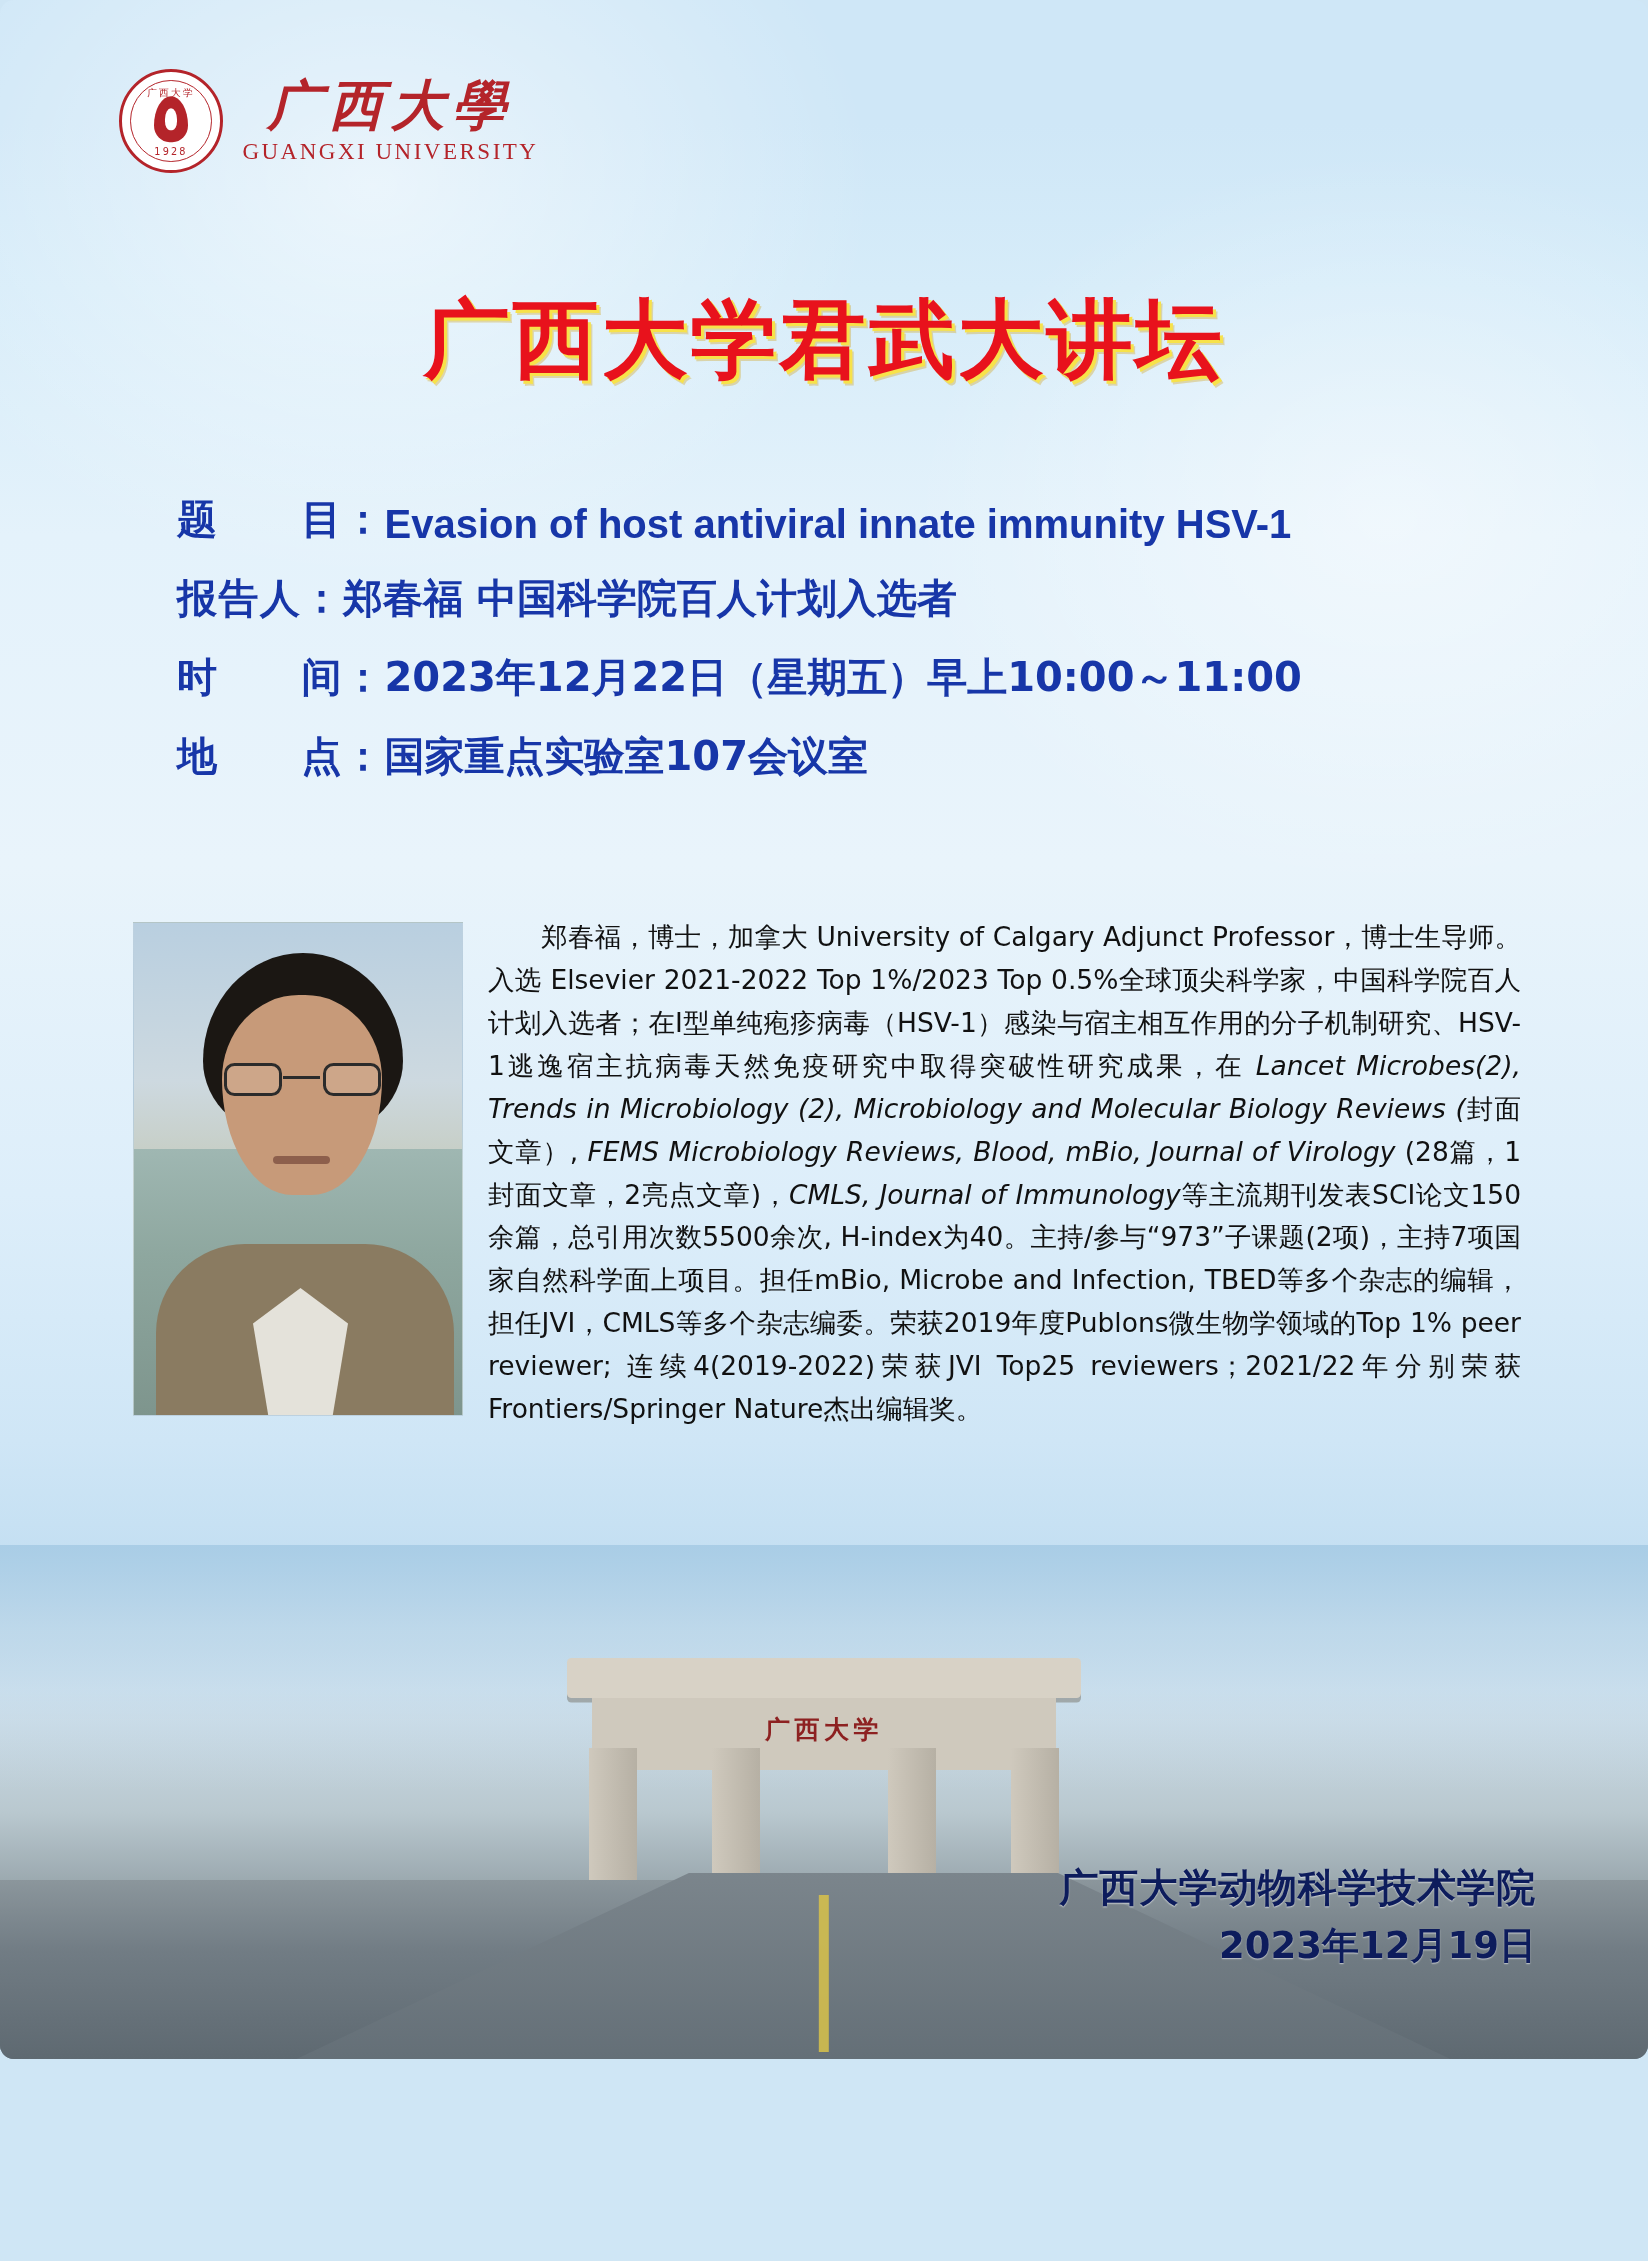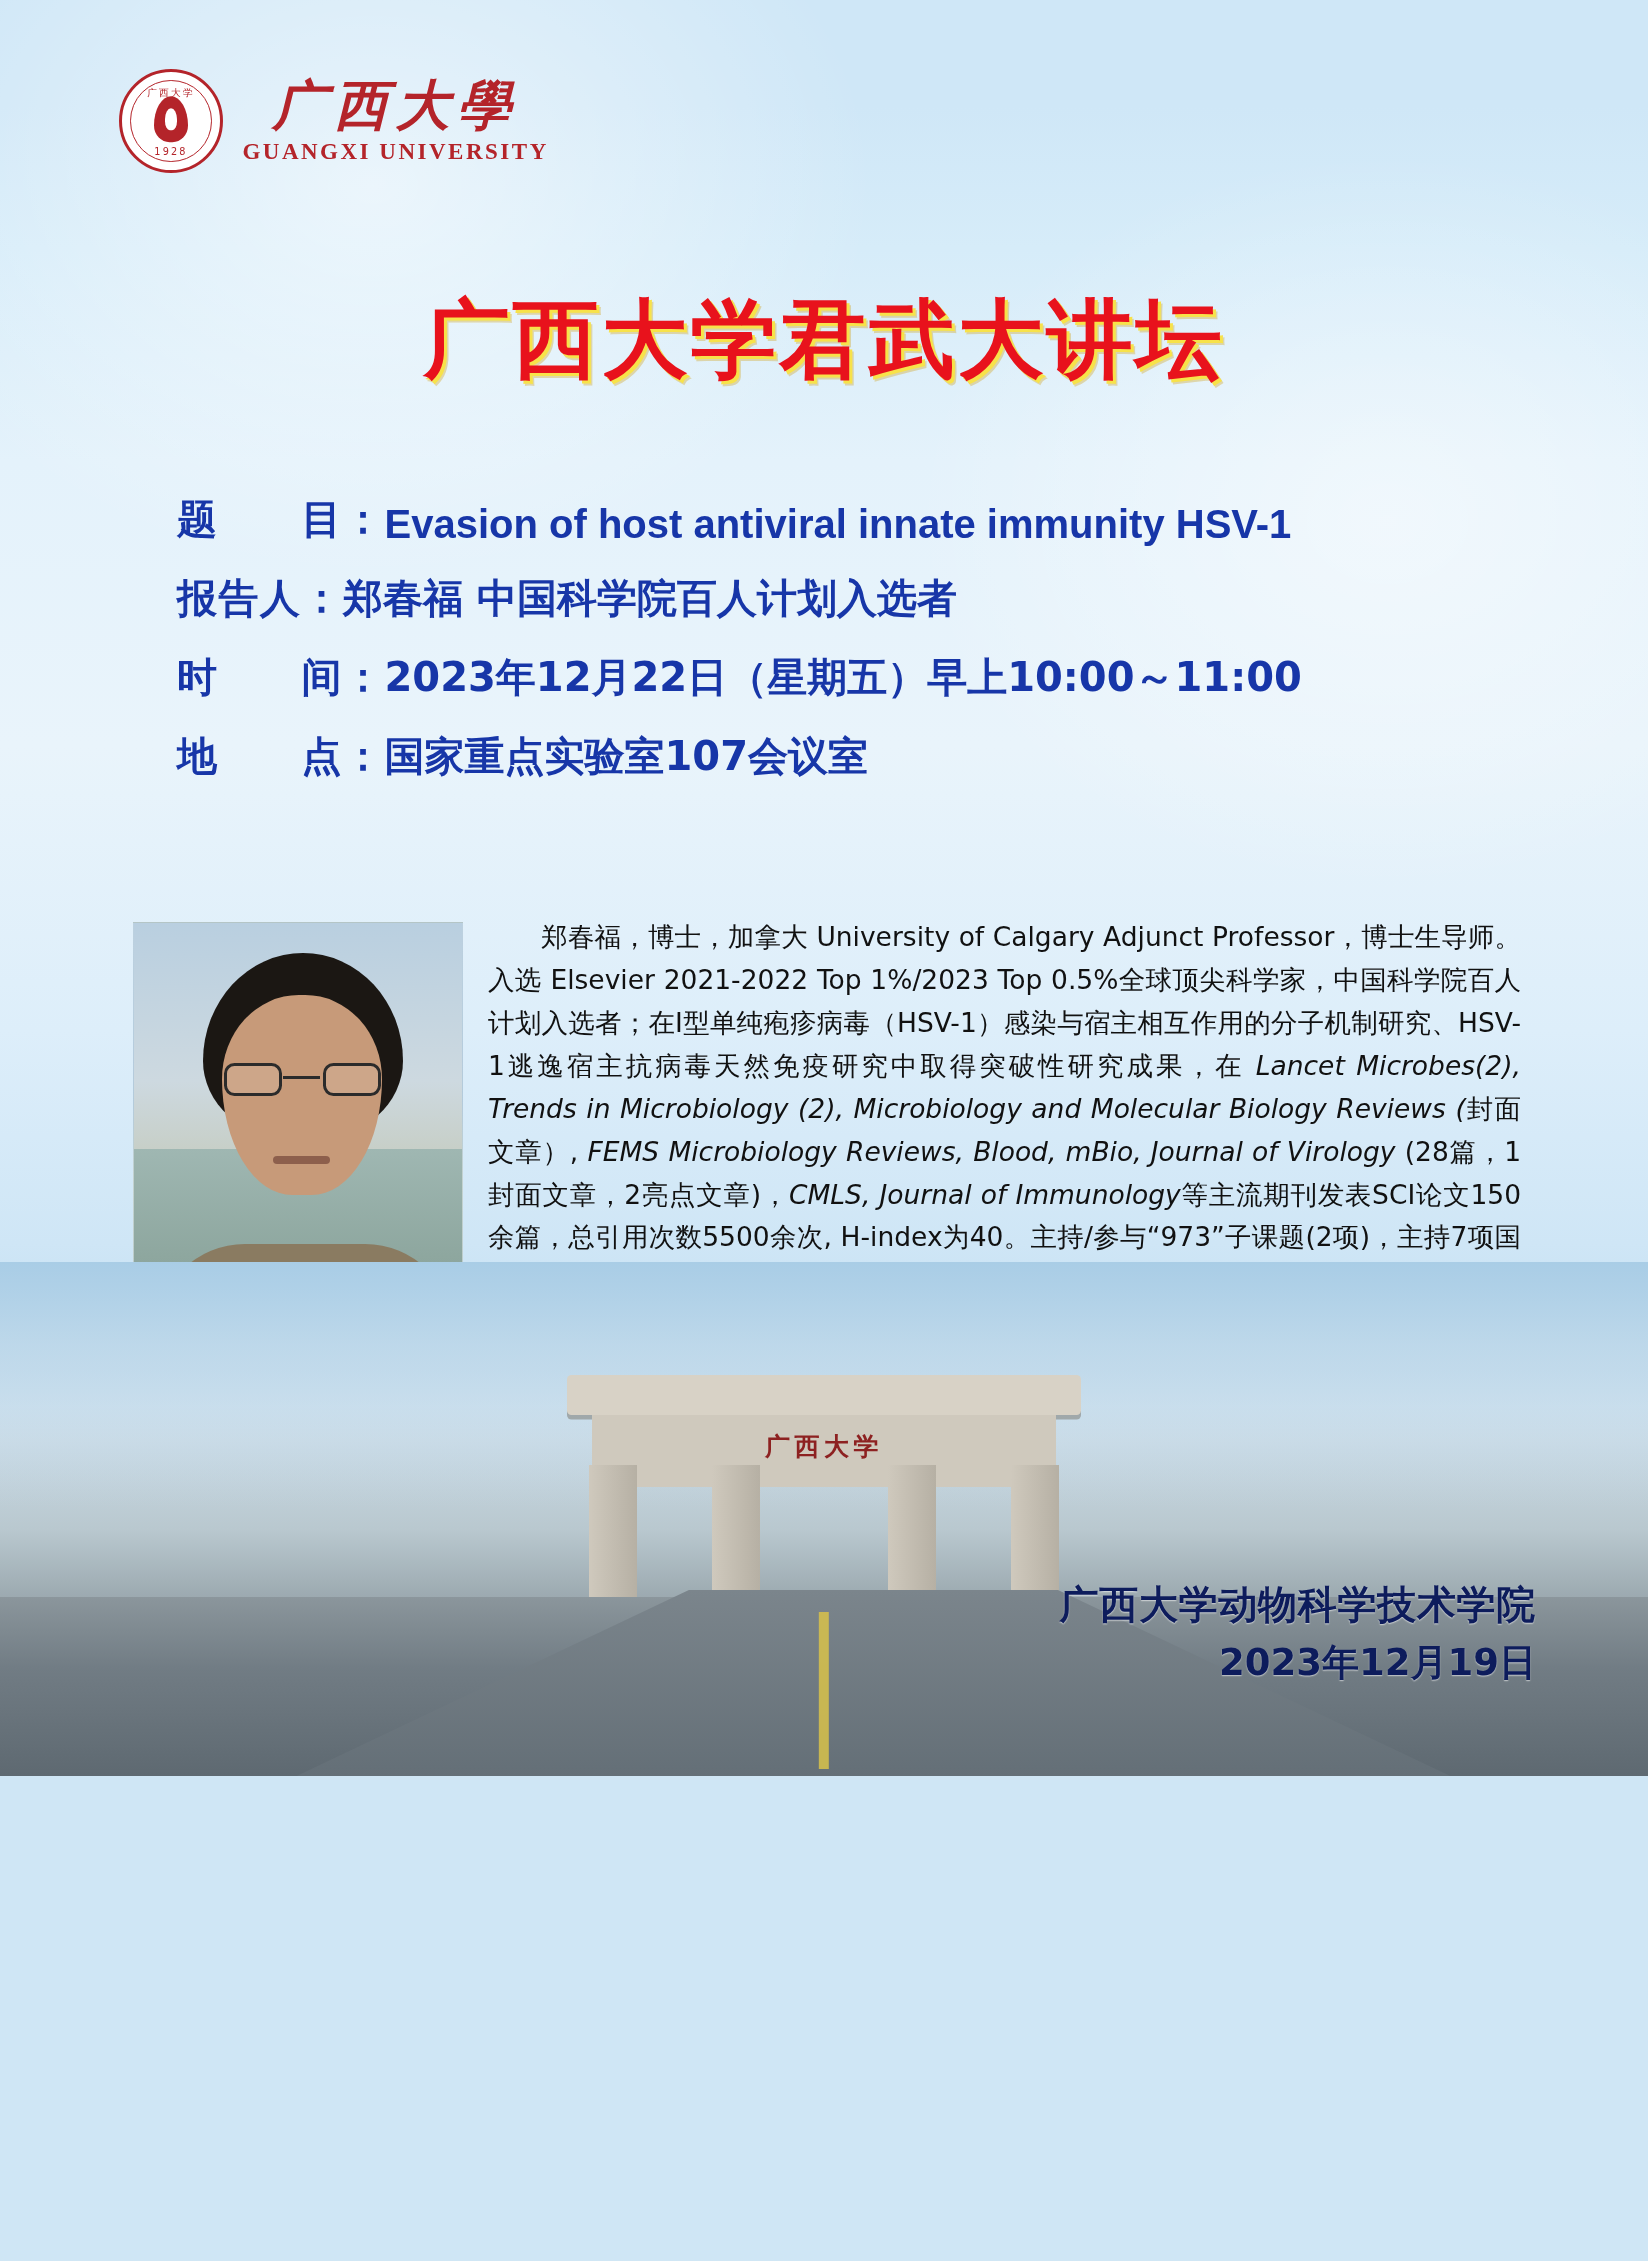--- a/index.html
+++ b/index.html
@@ -10,34 +10,35 @@
     width: 1648px;
     height: 2261px;
     font-family: "Liberation Sans", "DejaVu Sans", sans-serif;
     background: #cfe6f5;
     overflow: hidden;
   }
 
   .poster {
     position: relative;
     width: 1648px;
-    height: 1776px;
+    height: 2059px;
     background:
       linear-gradient(180deg,
         #cfe7f7 0%,
         #cfe7f7 6%,
         #d6ecf9 14%,
         #e4f2fb 26%,
         #e9f4fb 42%,
         #ddeefa 58%,
         #cfe6f6 70%,
         #bfdcf0 78%,
         #b3d4ea 84%,
         #a9cde6 88%);
     overflow: hidden;
+    border-radius: 14px;
   }
 
   
   .sky-glow {
     position: absolute;
     left: -149px;
     top: -224px;
     width: 1044px;
     height: 820px;
     background: radial-gradient(ellipse at center, rgba(255,255,255,0.55) 0%, rgba(255,255,255,0.0) 68%);
@@ -127,21 +128,21 @@
     font-weight: 700;
     letter-spacing: 7.5px;
     line-height: 1.05;
     font-style: italic;
     text-align: center;
   }
   .logo-en {
     font-size: 23px;
     color: #b4242a;
     letter-spacing: 2.5px;
-    font-weight: 700;
+    font-weight: 400;
     font-family: "Liberation Serif", serif;
     margin-top: 4.5px;
   }
 
   
   .main-title {
     position: absolute;
     left: 0;
     right: 0;
     top: 282px;

